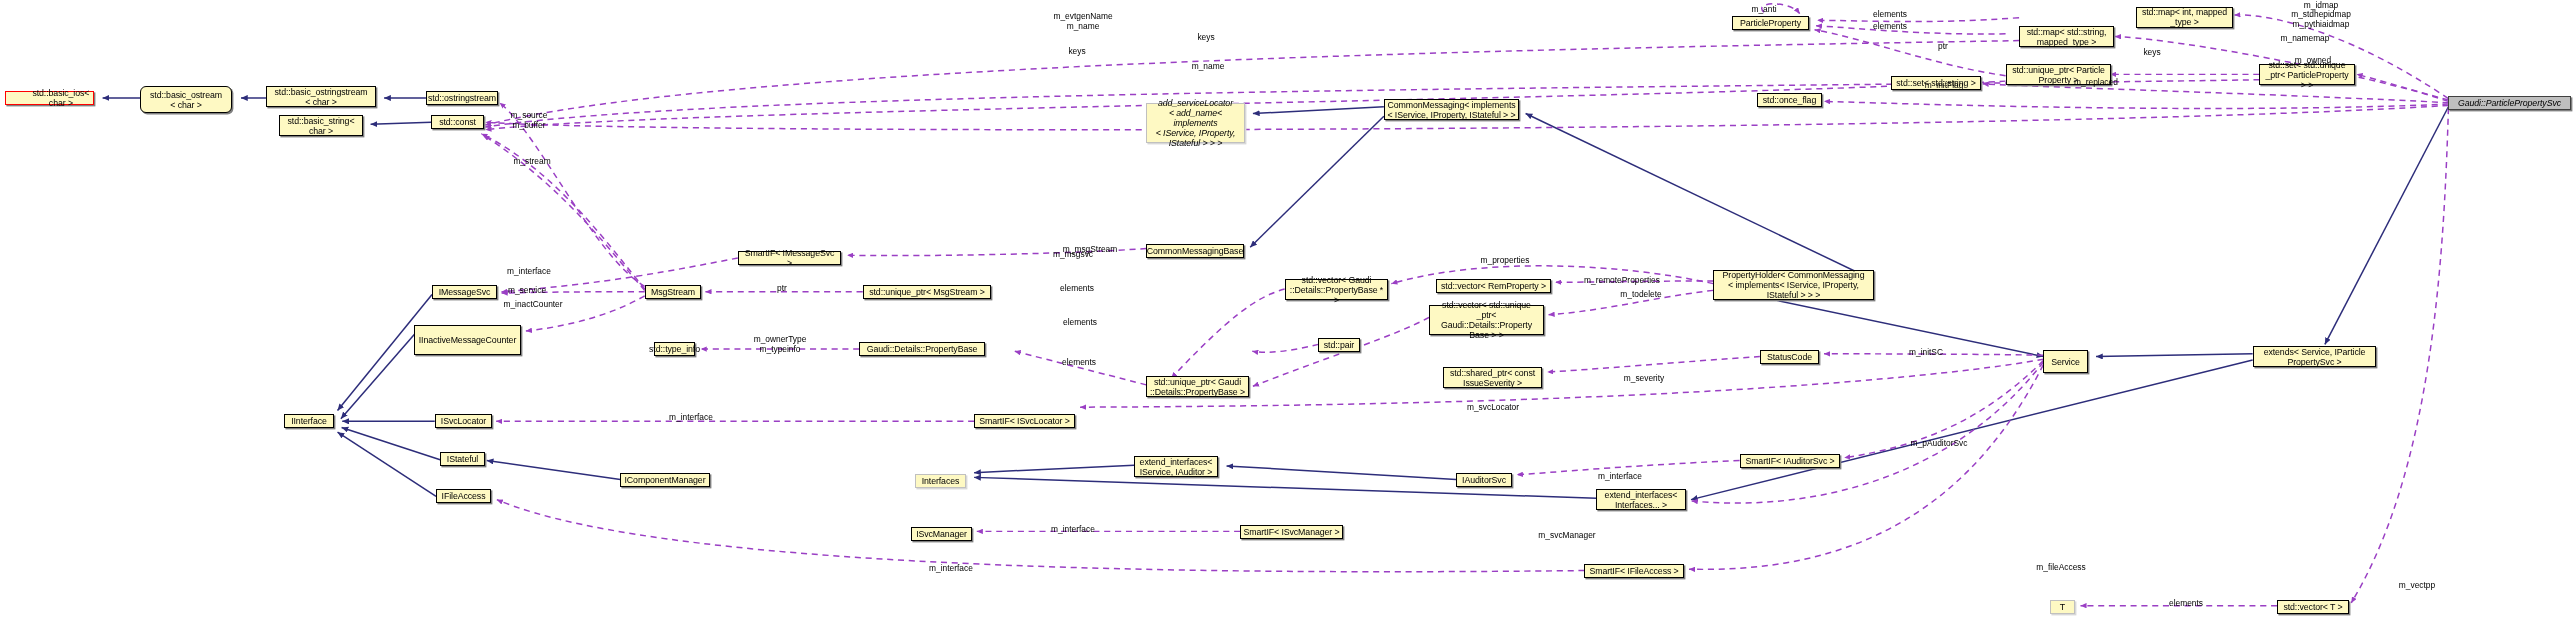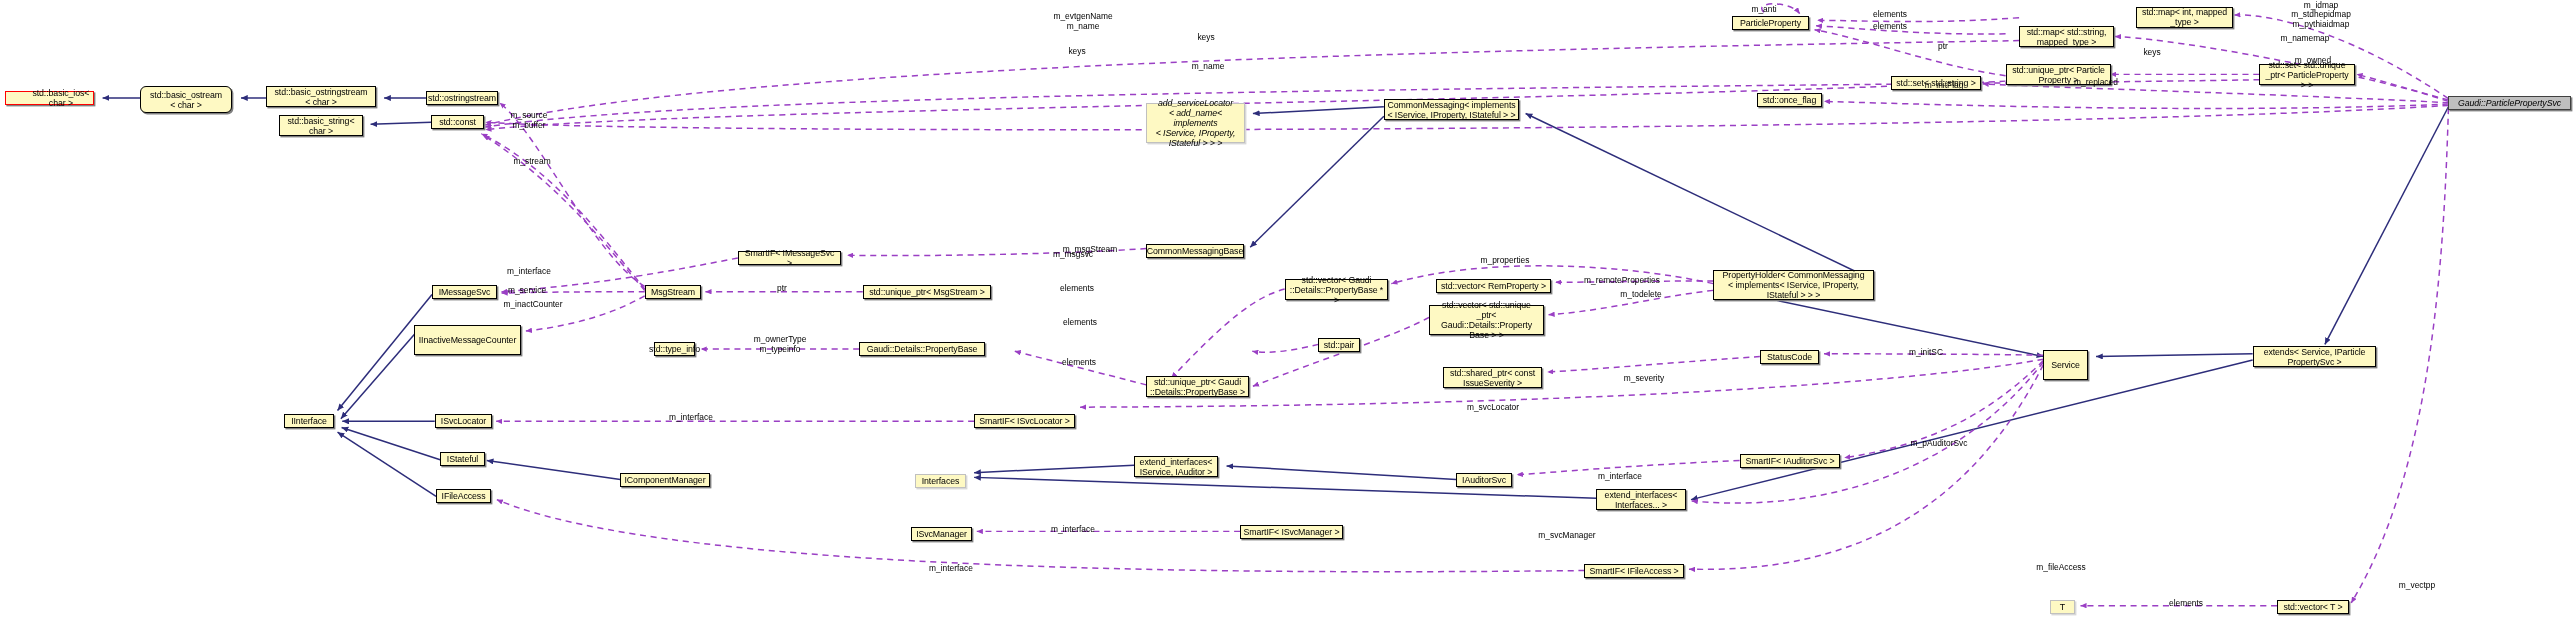--- a/index.html
+++ b/index.html
@@ -166,21 +166,21 @@
       <div class="node" style="left: 1436px; top: 279px; width: 115px; height: 13.5px;">std::vector&lt; RemProperty &gt;</div>
       <div class="node" style="left: 1429px; top: 305px; width: 115px; height: 30px;">std::vector&lt; std::unique
 _ptr&lt; Gaudi::Details::Property
 Base &gt; &gt;</div>
       <div class="node" style="left: 1443px; top: 367px; width: 99px; height: 21px;">std::shared_ptr&lt; const
 IssueSeverity &gt;</div>
       <div class="node" style="left: 1760px; top: 350px; width: 59px; height: 13.5px;">StatusCode</div>
       <div class="node" style="left: 1713px; top: 270px; width: 161px; height: 30px;">PropertyHolder&lt; CommonMessaging
 &lt; implements&lt; IService, IProperty,
 IStateful &gt; &gt; &gt;</div>
-      <div class="node" style="left: 2043px; top: 350px; width: 45px; height: 30px;">Service</div>
+      <div class="node" style="left: 2043px; top: 350px; width: 45px; height: 23px;">Service</div>
       <div class="node" style="left: 2253px; top: 346px; width: 123px; height: 21px;">extends&lt; Service, IParticle
 PropertySvc &gt;</div>
       <div class="node" style="left: 1732px; top: 16px; width: 77px; height: 13.5px;">ParticleProperty</div>
       <div class="node" style="left: 2136px; top: 6.8px; width: 97px; height: 21px;">std::map&lt; int, mapped
 _type &gt;</div>
       <div class="node" style="left: 2019px; top: 26px; width: 95px; height: 21px;">std::map&lt; std::string,
 mapped_type &gt;</div>
       <div class="node" style="left: 2006px; top: 64px; width: 105px; height: 21px;">std::unique_ptr&lt; Particle
 Property &gt;</div>
       <div class="node" style="left: 2259px; top: 64px; width: 96px; height: 21px;">std::set&lt; std::unique

